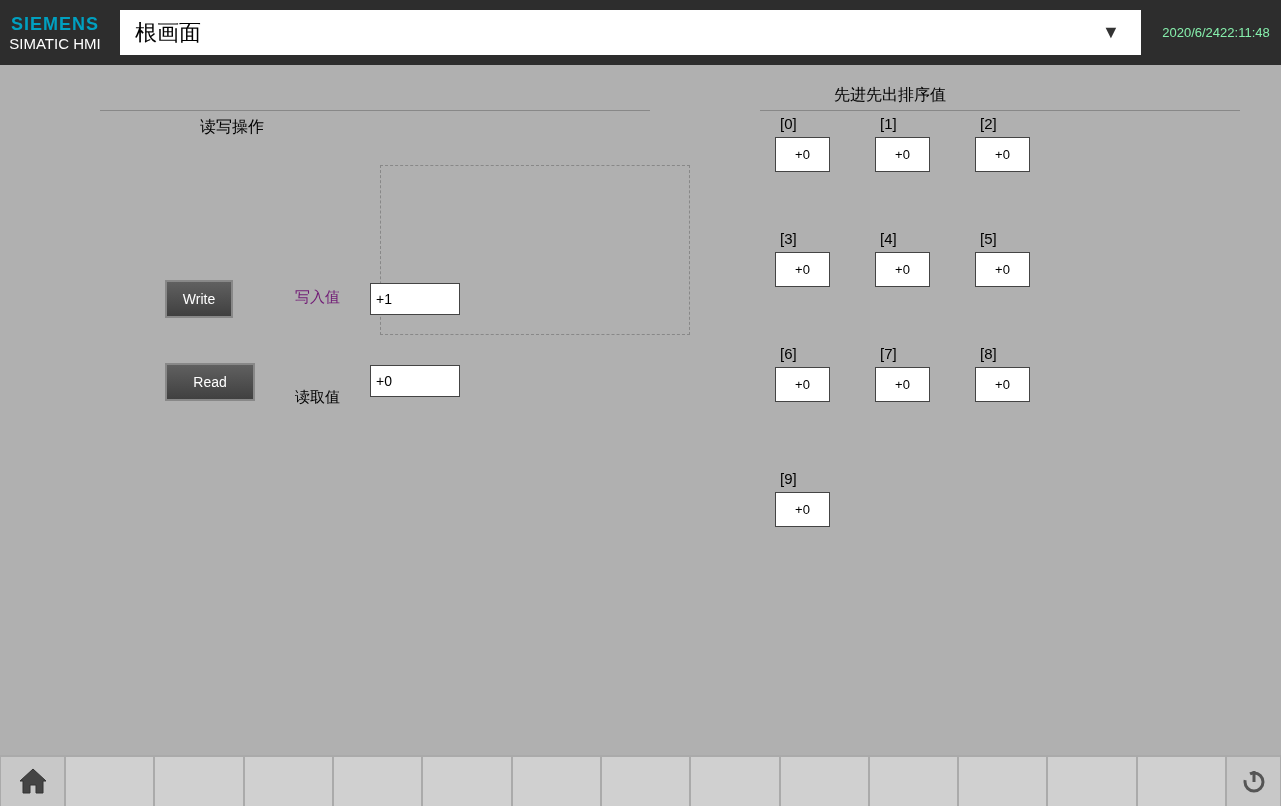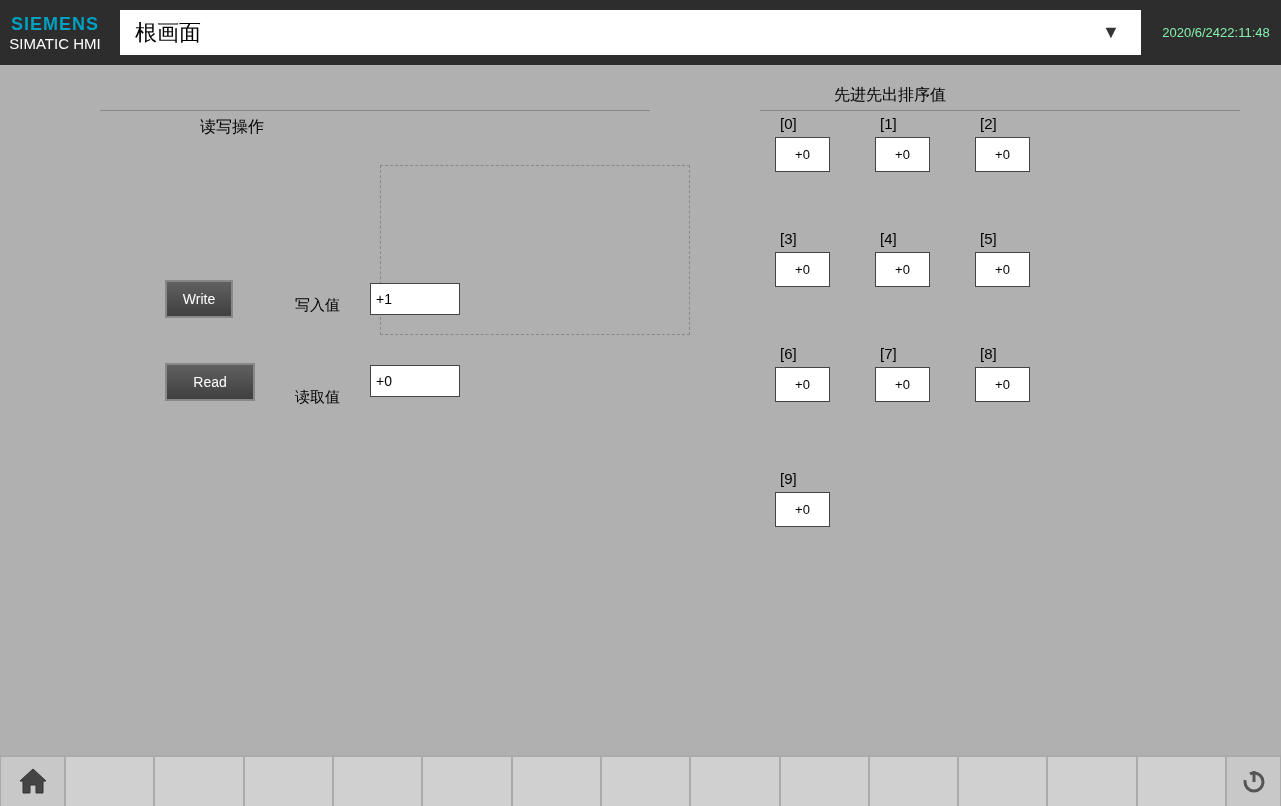--- a/index.html
+++ b/index.html
@@ -142,24 +142,24 @@
       font-size: 14px;
       border: 2px solid #888;
       cursor: pointer;
       display: flex;
       align-items: center;
       justify-content: center;
     }
 
     #write-label-text {
       position: absolute;
-      top: 231px;
+      top: 223px;
       left: 295px;
       font-size: 15px;
-      color: #000000;
+      color: #701a75;
     }
 
     #write-input {
       position: absolute;
       top: 218px;
       left: 370px;
       width: 90px;
       height: 32px;
       background: white;
       border: 1px solid #444;

